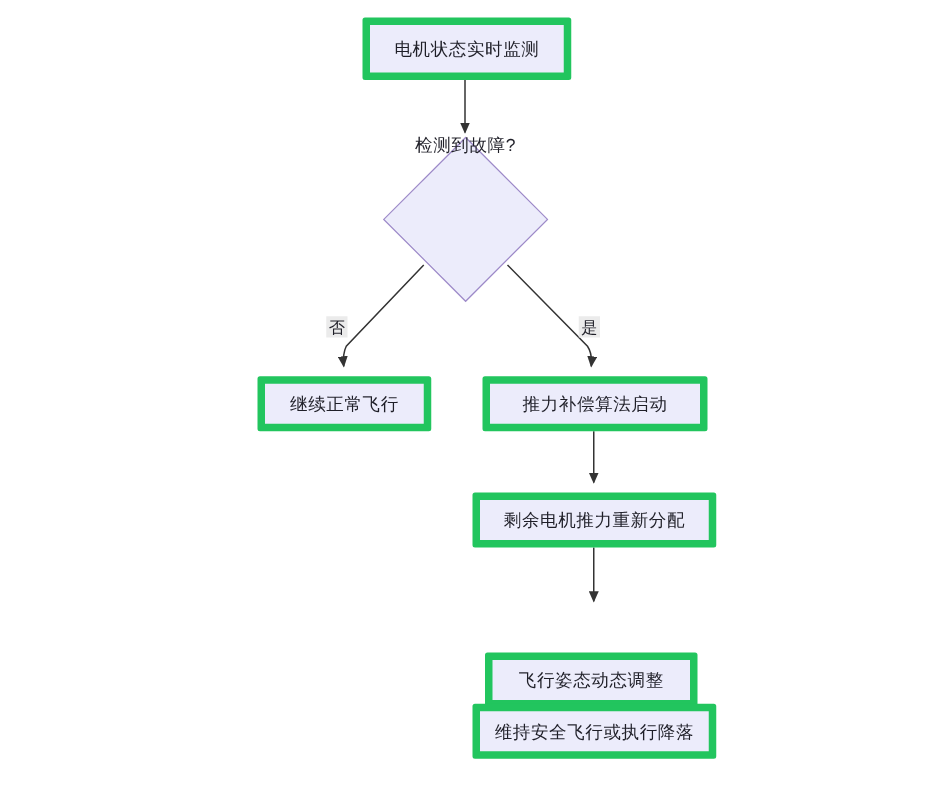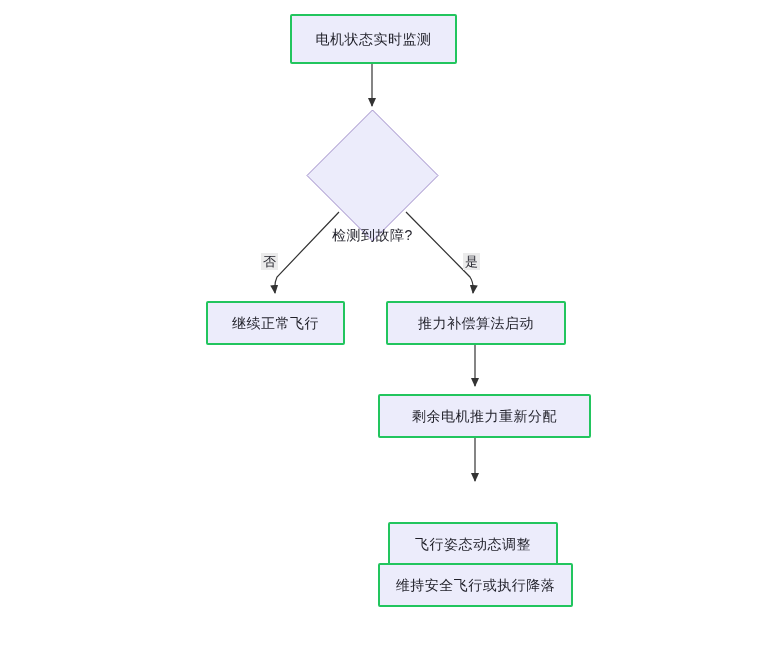--- a/index.html
+++ b/index.html
@@ -18,36 +18,36 @@
     position: absolute;
     left: 0;
     top: 0;
     width: 760px;
     height: 645px;
   }
   .node {
     position: absolute;
     box-sizing: border-box;
     background: #ececfb;
-    border: 2px solid #22c55e;
+    border: 6px solid #22c55e;
     border-radius: 2px;
     display: flex;
     align-items: center;
     justify-content: center;
     color: #1f1f28;
     font-size: 14px;
     line-height: 1;
     letter-spacing: 0.5px;
     white-space: nowrap;
   }
   .node-diamond {
     position: absolute;
     box-sizing: border-box;
     display: flex;
-    align-items: flex-end;
+    align-items: flex-start;
     justify-content: center;
   }
   .node-diamond .diamond-shape {
     position: absolute;
     left: 0;
     top: 0;
     width: 100%;
     height: 100%;
   }
   .node-diamond .diamond-label {
@@ -122,21 +122,21 @@
   </div>
 
   <div class="node" style="left:386px; top:301px; width:180px; height:44px;">
     <span>推力补偿算法启动</span>
   </div>
 
   <div class="node" style="left:206px; top:301px; width:139px; height:44px;">
     <span>继续正常飞行</span>
   </div>
 
-  <div class="node" style="left:378px; top:394px; width:213px; height:44px;">
+  <div class="node" style="left:378px; top:394px; width:195px; height:44px;">
     <span>剩余电机推力重新分配</span>
   </div>
 
   <div class="node" style="left:388px; top:489px; width:170px; height:44px;margin-top:33px;">
     <span>飞行姿态动态调整</span>
   </div>
 
   <div class="node" style="left:378px; top:563px; width:195px; height:44px;">
     <span>维持安全飞行或执行降落</span>
   </div>

